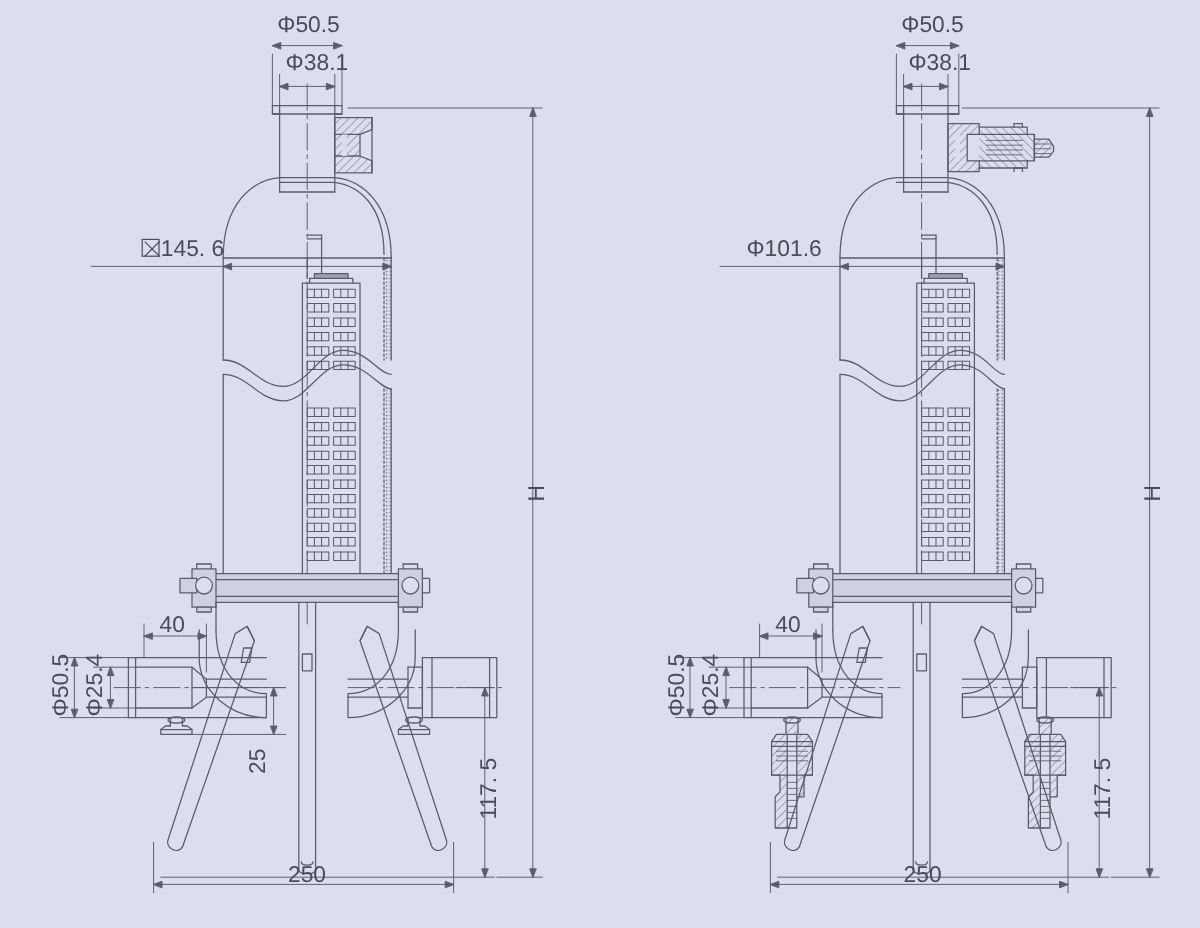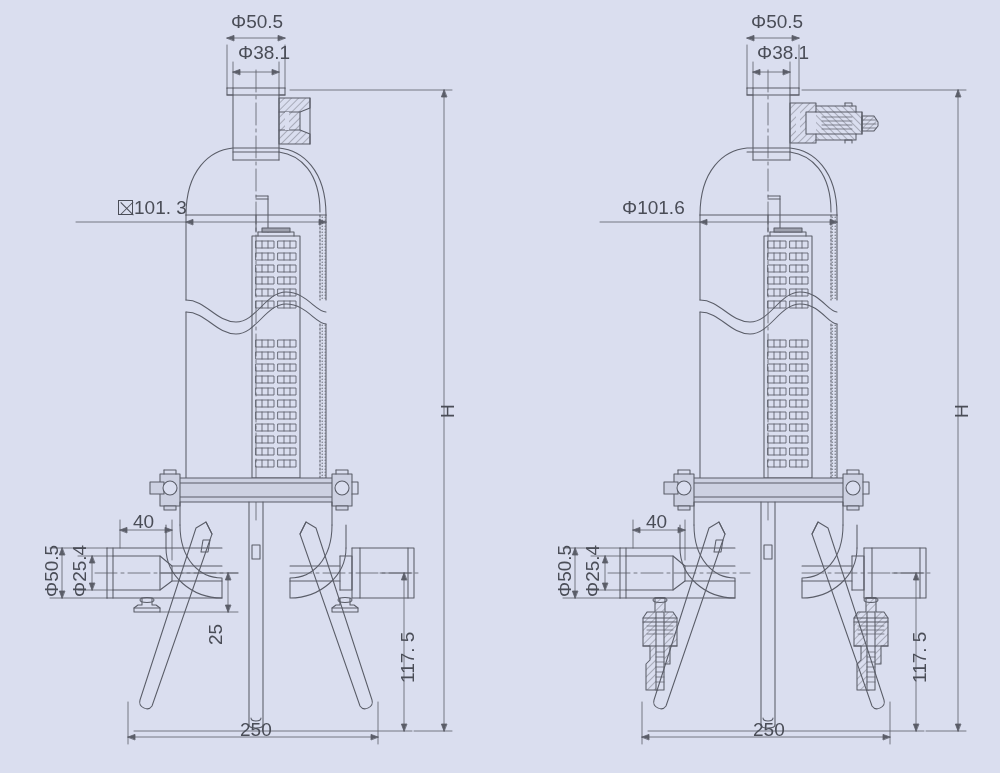--- a/index.html
+++ b/index.html
@@ -644,21 +644,21 @@
     <path d="M890 737 l-7 -2.6 l0 5.2 Z" fill="#5a5d68"></path>
   </g>
 
   </g>
 </svg>
 
 <div class="lbl" style="left:231px;top:12px;">Φ50.5</div>
 <div class="lbl" style="left:238px;top:43px;">Φ38.1</div>
 
 <div class="lbl" style="left:118px;top:198px;">
-  <span class="boxglyph"></span><span>101. 3</span>
+  <span class="boxglyph"></span><span>145. 6</span>
 </div>
 
 <div class="lbl vert" style="left:438px;top:418px;">H</div>
 
 <div class="lbl vert" style="left:42px;top:597px;">Φ50.5</div>
 <div class="lbl vert" style="left:70px;top:597px;">Φ25.4</div>
 
 <div class="lbl" style="left:133px;top:512px;">40</div>
 
 <div class="lbl vert" style="left:206px;top:645px;">25</div>

